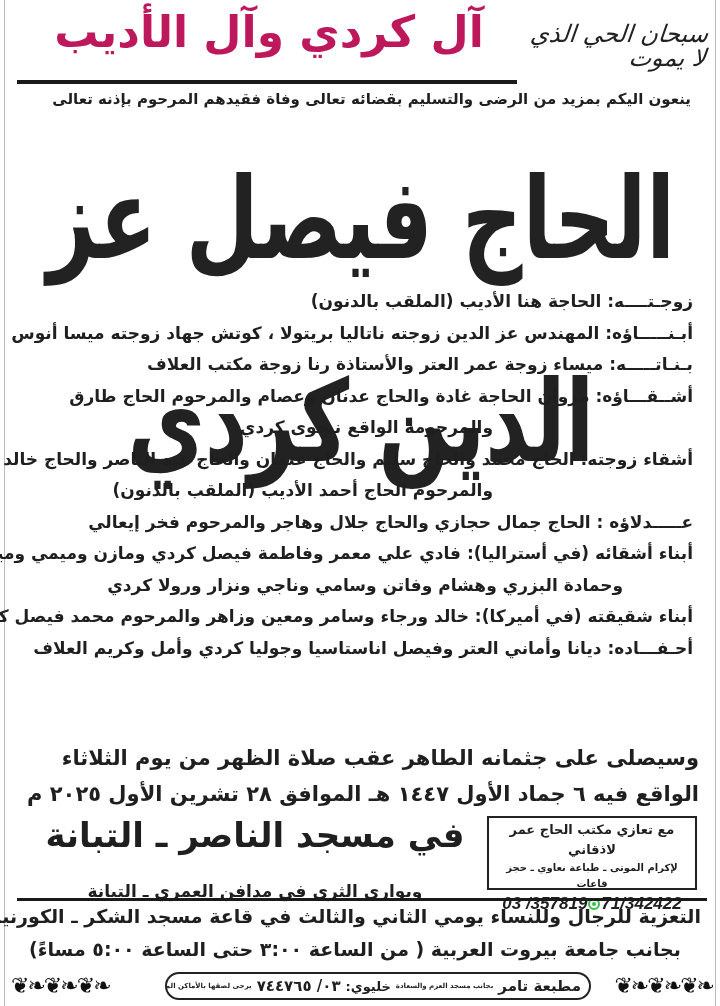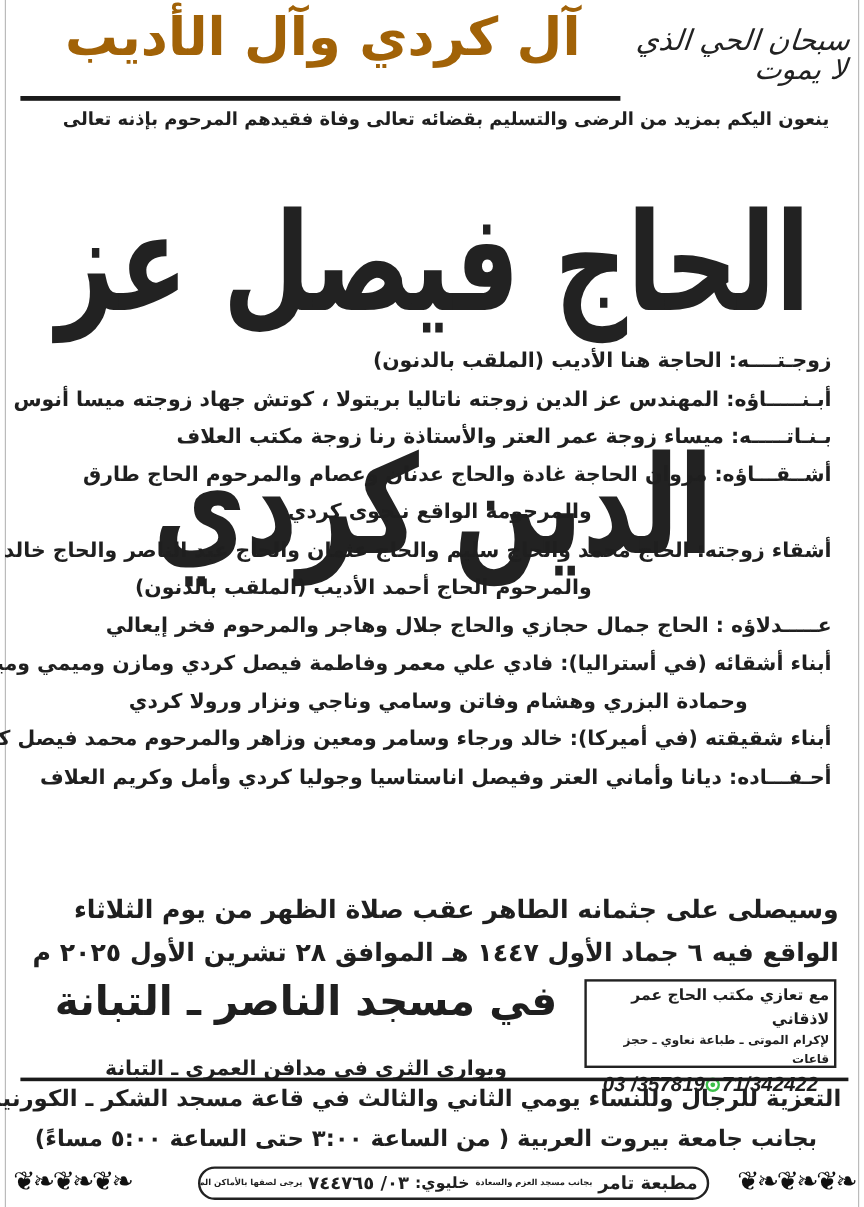--- a/index.html
+++ b/index.html
@@ -20,21 +20,21 @@
   .calligraphy {
     position: absolute; right: 10px; top: 4px; width: 180px; height: 84px;
     display: flex; align-items: center; justify-content: center;
     font-family: "DejaVu Serif", serif; font-size: 24px; font-style: italic;
     color: #222; direction: rtl; line-height: 1;
     transform: skewX(-6deg);
   }
   .family-title {
     position: absolute; left: 14px; top: 6px; width: 500px; text-align: center;
     font-family: "DejaVu Sans", sans-serif; font-weight: bold; font-size: 44px;
-    direction: rtl; color: #a16207; letter-spacing: 1px;
+    direction: rtl; color: #be185d; letter-spacing: 1px;
   }
   .title-rule {
     position: absolute; left: 12px; top: 80px; width: 500px; height: 4px; background: #1a1a1a;
   }
   .intro {
     position: absolute; top: 90px; right: 24px; width: 680px;
     font-size: 15px; font-weight: bold; direction: rtl; text-align: right;
   }
 
   
@@ -66,21 +66,21 @@
 
   
   .mosque {
     position: absolute; top: 812px; left: 40px; width: 420px; text-align: center; direction: rtl;
   }
   .mosque-name { font-size: 34px; font-weight: bold; line-height: 46px; }
   .burial { font-size: 17px; font-weight: bold; line-height: 26px; margin-top: 20px; }
 
   .office-box {
     position: absolute; top: 816px; right: 18px; width: 210px; height: 74px;
-    border: 2px solid #222; box-sizing: border-box; direction: rtl; text-align: right;
+    border: 2px solid #222; box-sizing: border-box; direction: rtl; text-align: center;
     padding: 2px 4px;
   }
   .office-title { font-size: 13px; font-weight: bold; line-height: 20px; }
   .office-services { font-size: 10px; font-weight: bold; line-height: 16px; }
   .office-phone {
     font-family: "Liberation Sans", sans-serif; font-weight: bold; font-size: 17px; line-height: 24px;
     direction: ltr; display: flex; justify-content: center; align-items: center; gap: 1px; font-style: italic;
   }
   .wa-icon {
     display: inline-block; width: 12px; height: 12px; border: 2px solid #3cbf4a; border-radius: 50%;

